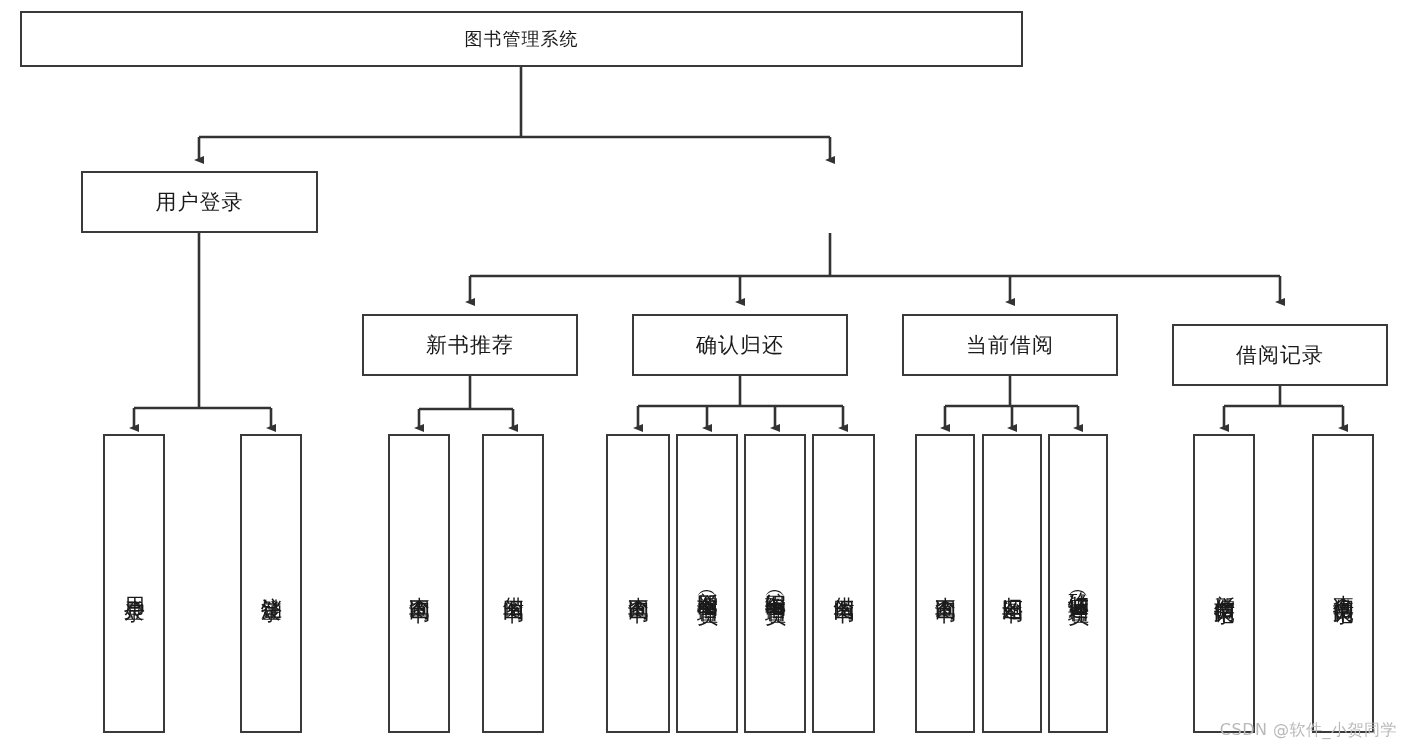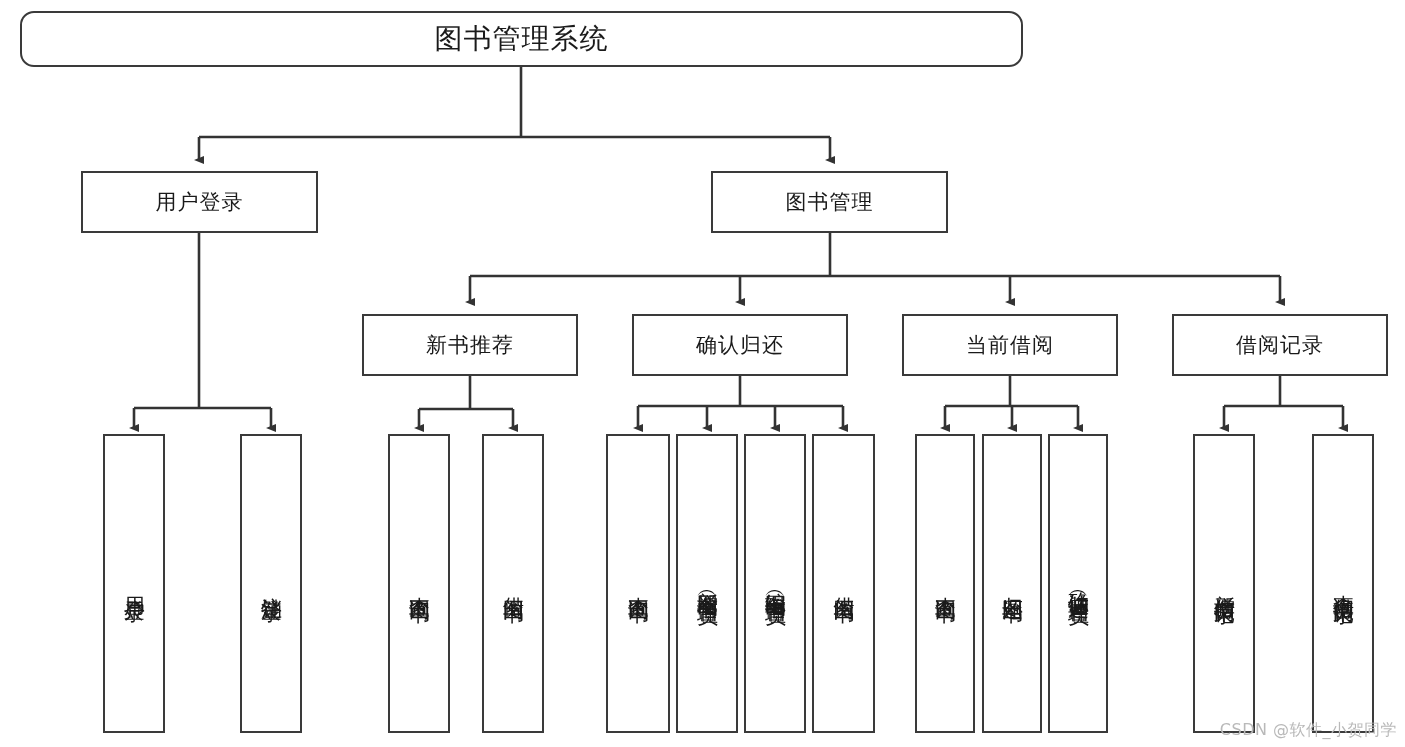--- a/index.html
+++ b/index.html
@@ -48,22 +48,21 @@
     padding-top: 4px;
     padding-bottom: 4px;
   }
   .node.vert .vtext {
     writing-mode: vertical-rl;
     text-orientation: upright;
     white-space: nowrap;
     display: block;
   }
   .node.root {
-    font-size: 28px;
-    border-radius: 14px;
+    font-size: 18px;
   }
   .watermark {
     position: absolute;
     right: 8px;
     bottom: 6px;
     font-size: 16px;
     color: #b9b9b9;
     letter-spacing: 0.5px;
     white-space: nowrap;
   }
@@ -124,34 +123,31 @@
     </g>
   </svg>
 
   <div class="node horiz root" style="left:20px; top:11px; width:1003px; height:56px;">
     <span>图书管理系统</span>
   </div>
 
   <div class="node horiz" style="left:81px; top:171px; width:237px; height:62px;">
     <span>用户登录</span>
   </div>
-  <div class="node horiz" style="left:711px; top:171px; width:237px; height:62px;">
-    <span>图书管理</span>
-  </div>
 
   <div class="node horiz" style="left:362px; top:314px; width:216px; height:62px;">
     <span>新书推荐</span>
   </div>
   <div class="node horiz" style="left:632px; top:314px; width:216px; height:62px;">
     <span>确认归还</span>
   </div>
   <div class="node horiz" style="left:902px; top:314px; width:216px; height:62px;">
     <span>当前借阅</span>
   </div>
-  <div class="node horiz" style="left:1172px; top:314px; width:216px; height:62px;">
+  <div class="node horiz" style="left:1172px; top:324px; width:216px; height:62px;">
     <span>借阅记录</span>
   </div>
 
   <div class="node vert" style="left:103px; top:434px; width:62px; height:299px;">
     <span class="vtext">用户登录</span>
   </div>
   <div class="node vert" style="left:240px; top:434px; width:62px; height:299px;">
     <span class="vtext">注销登录</span>
   </div>
 

